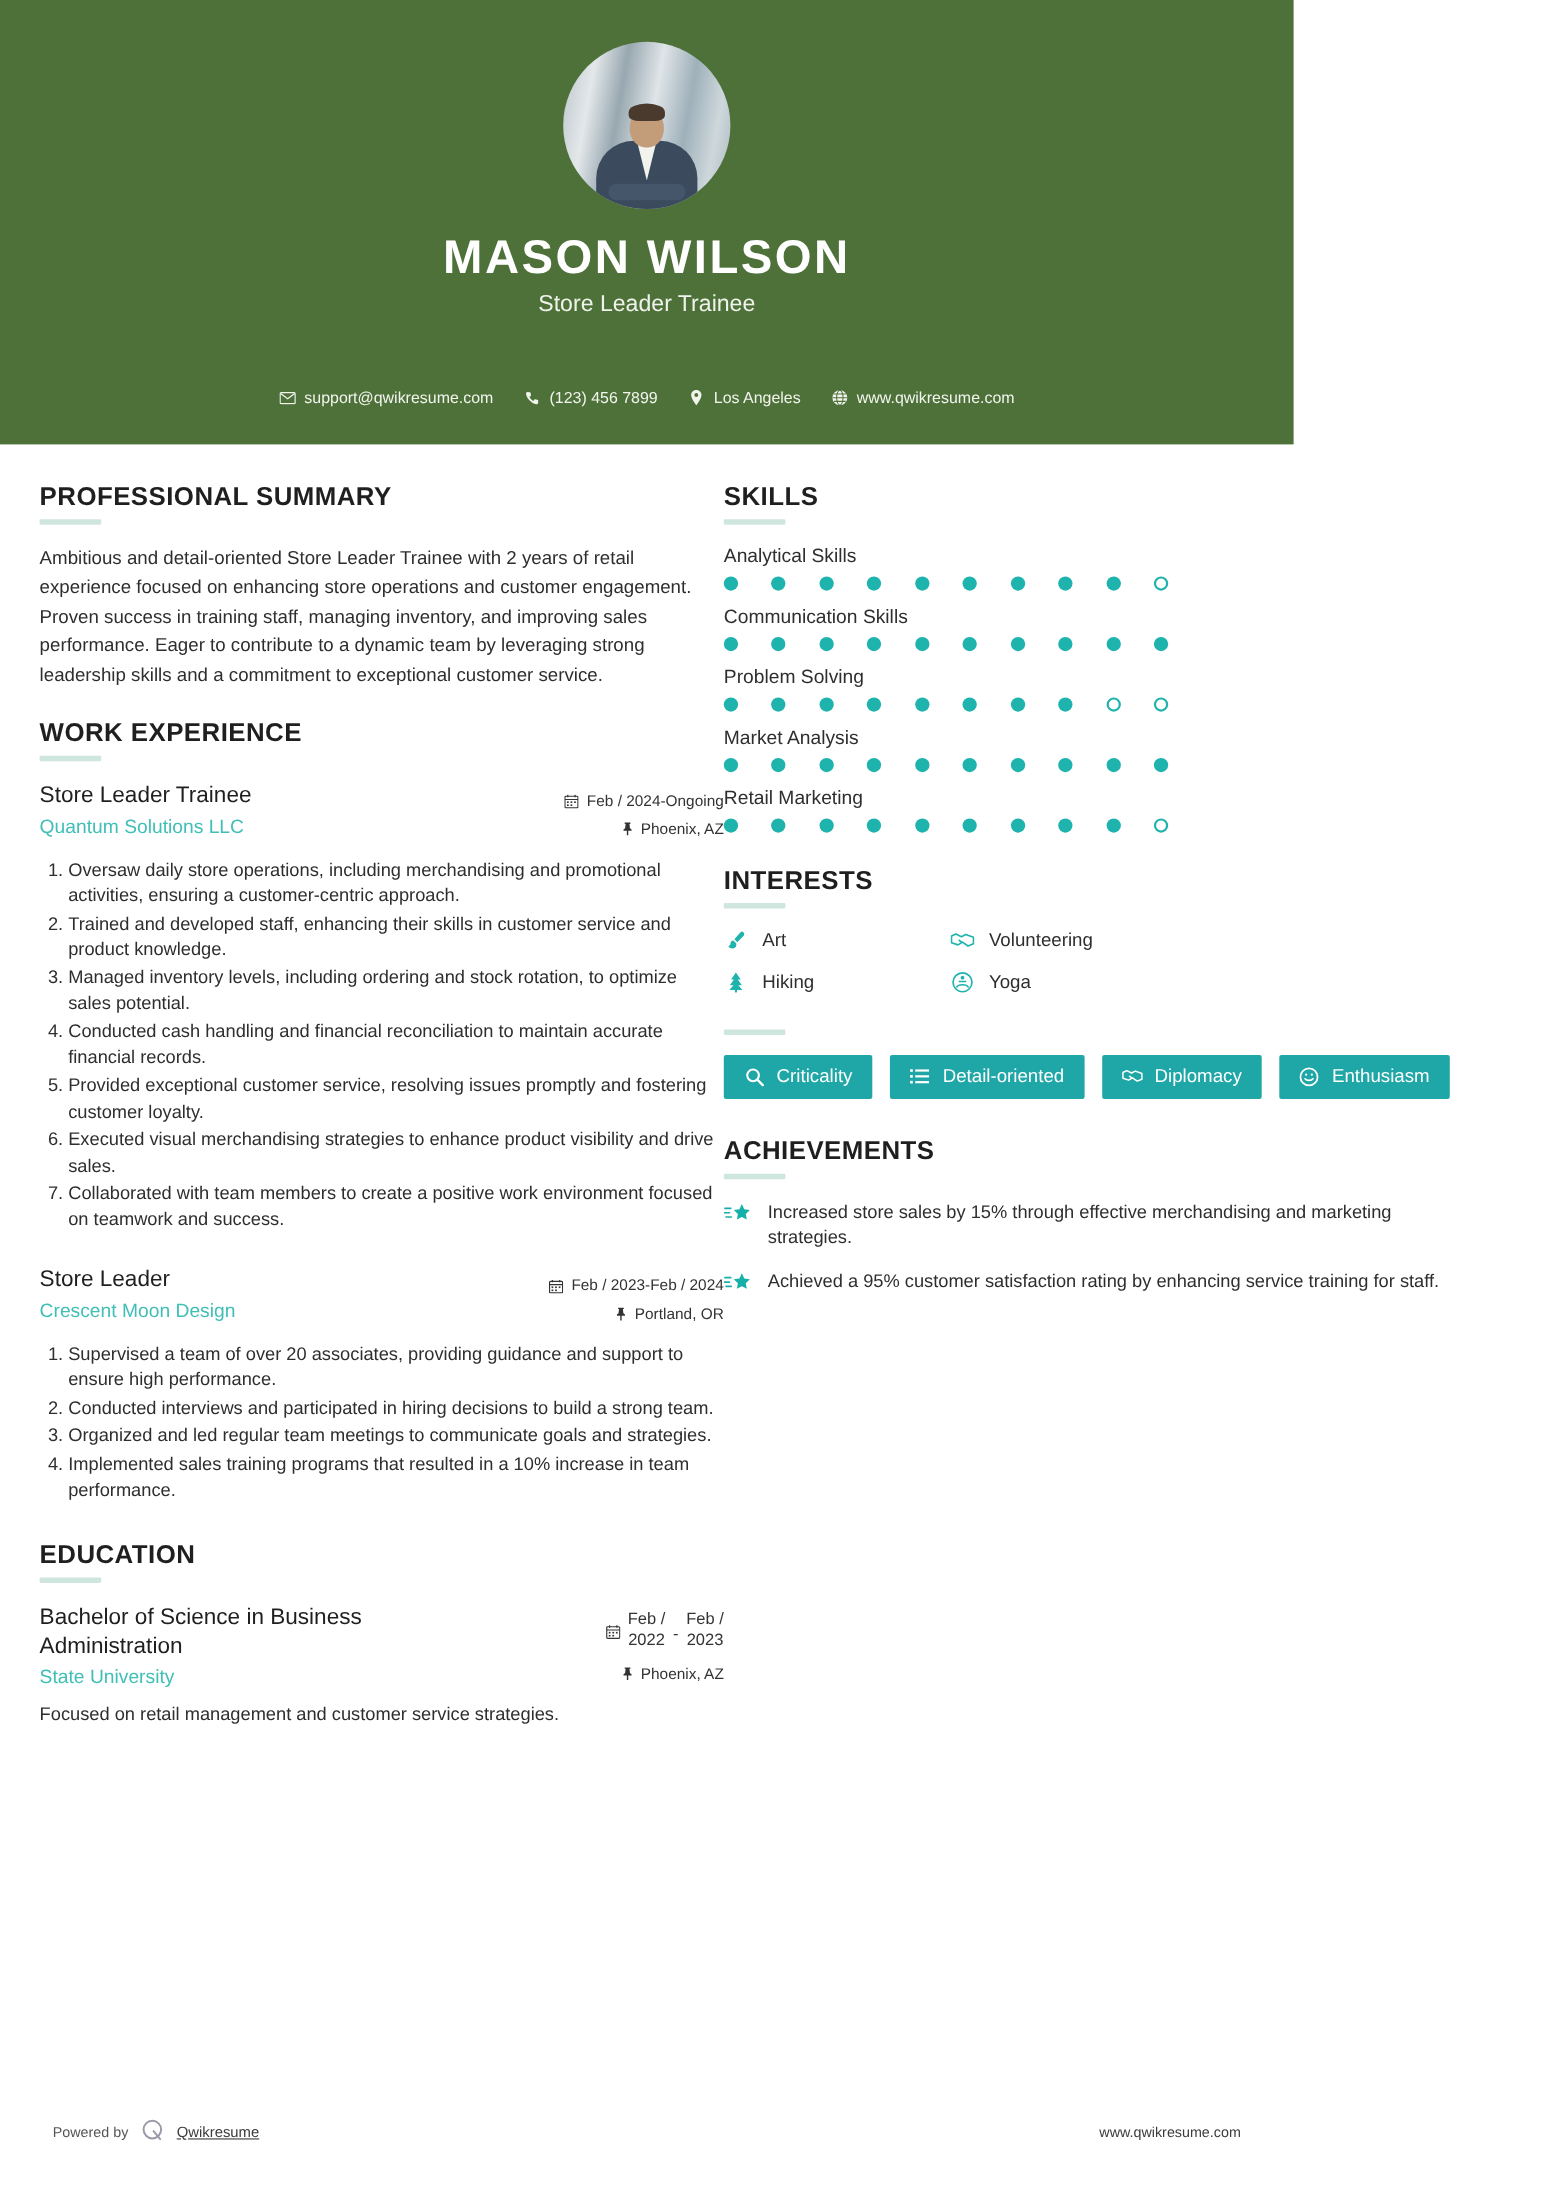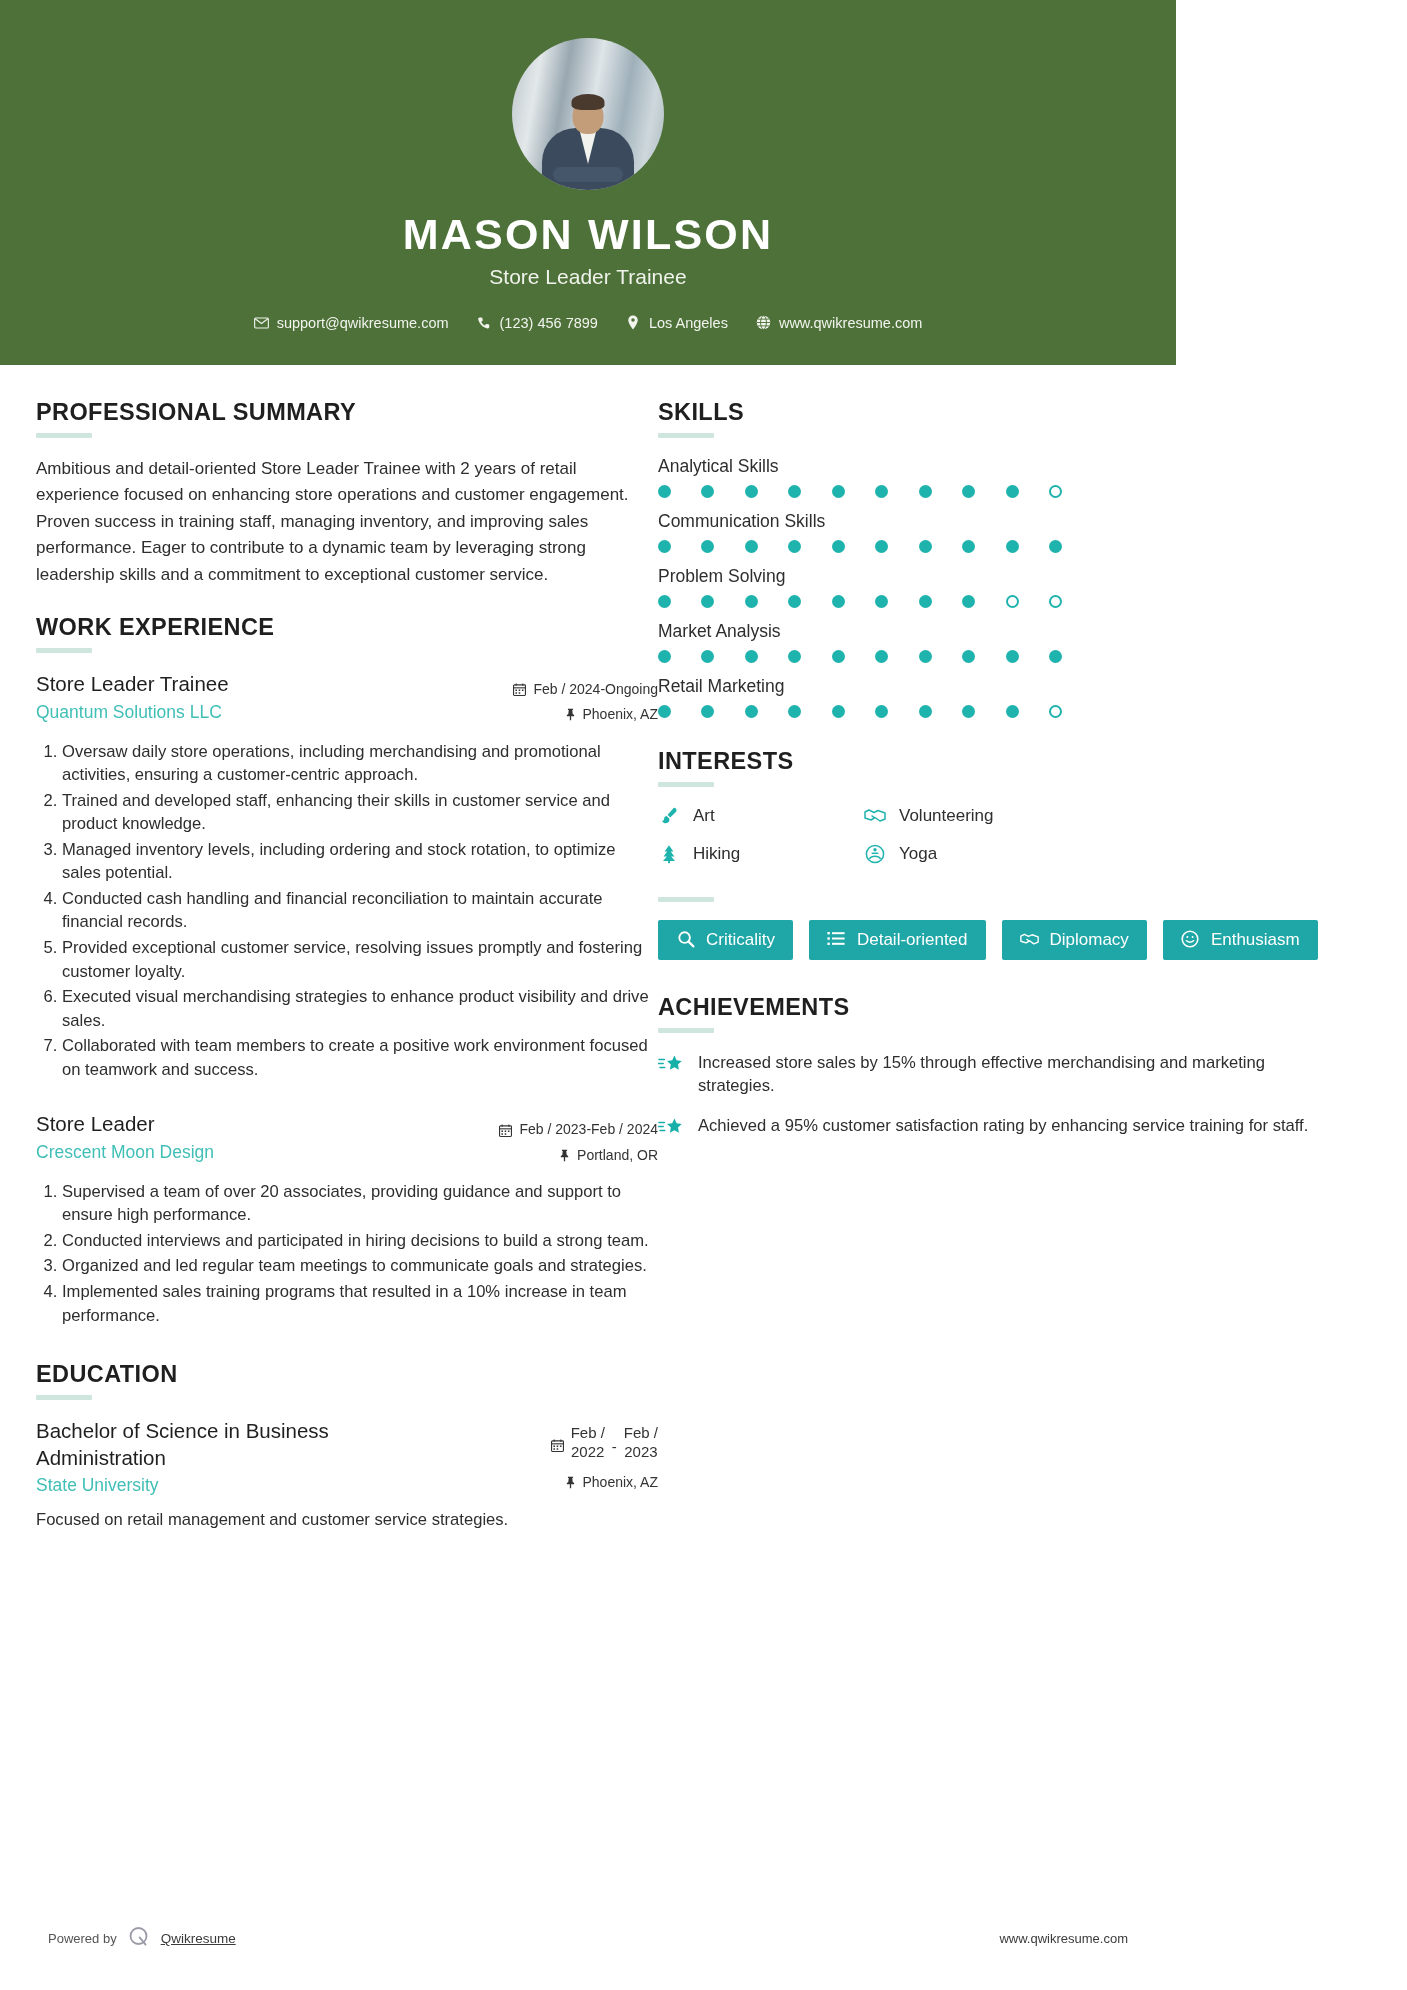--- a/index.html
+++ b/index.html
@@ -110,20 +110,21 @@
     gap: 0;
     flex-wrap: wrap;
   }
   .contact-item {
     display: inline-flex;
     align-items: center;
     gap: 8px;
     color: #f2f4ee;
     font-size: 14.5px;
     padding: 0 14px;
+    margin-top: 39px;
   }
   .contact-item .ci { display:inline-flex; width:15px; height:15px; align-items:center; justify-content:center; }
   .contact-item svg { display: block; }
 
   
   .body-wrap {
     display: flex;
     padding: 34px 36px 0 36px;
     align-items: flex-start;
   }
@@ -261,21 +262,21 @@
     display: flex;
     flex-wrap: wrap;
     gap: 14px 16px;
   }
   .chip {
     background: #1fa6a6;
     color: #ffffff;
     font-size: 17px;
     padding: 10px 18px;
     display: inline-flex;
-    align-items: flex-start;
+    align-items: center;
     gap: 11px;
     border-radius: 2px;
   }
   .chip .ic { width: 19px; height: 19px; display:inline-flex; align-items:center; justify-content:center;}
 
   
   .langs {
     display: flex;
     justify-content: flex-start;
     gap: 56px;

